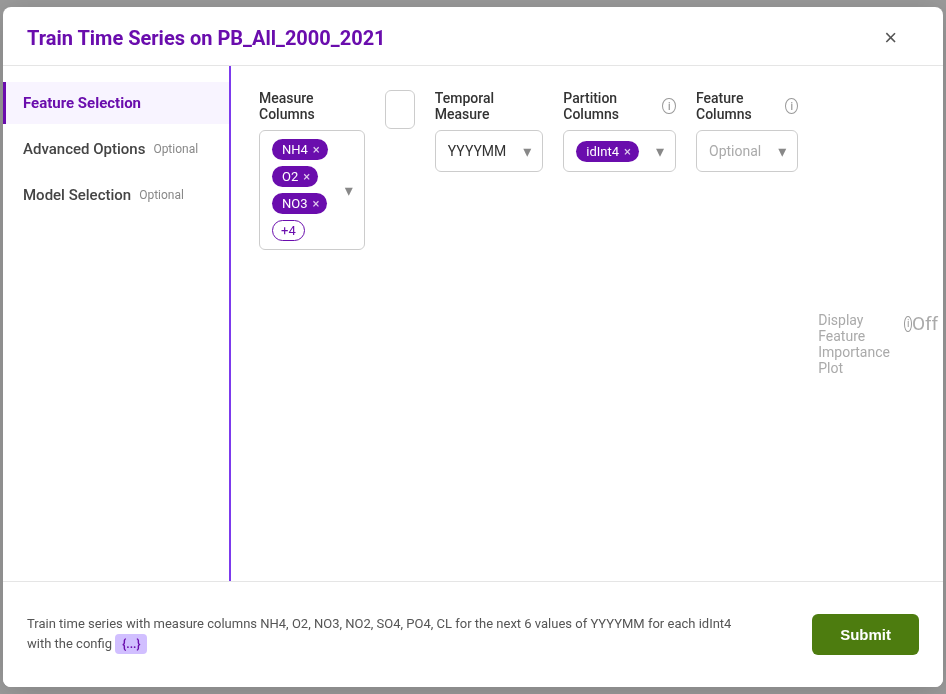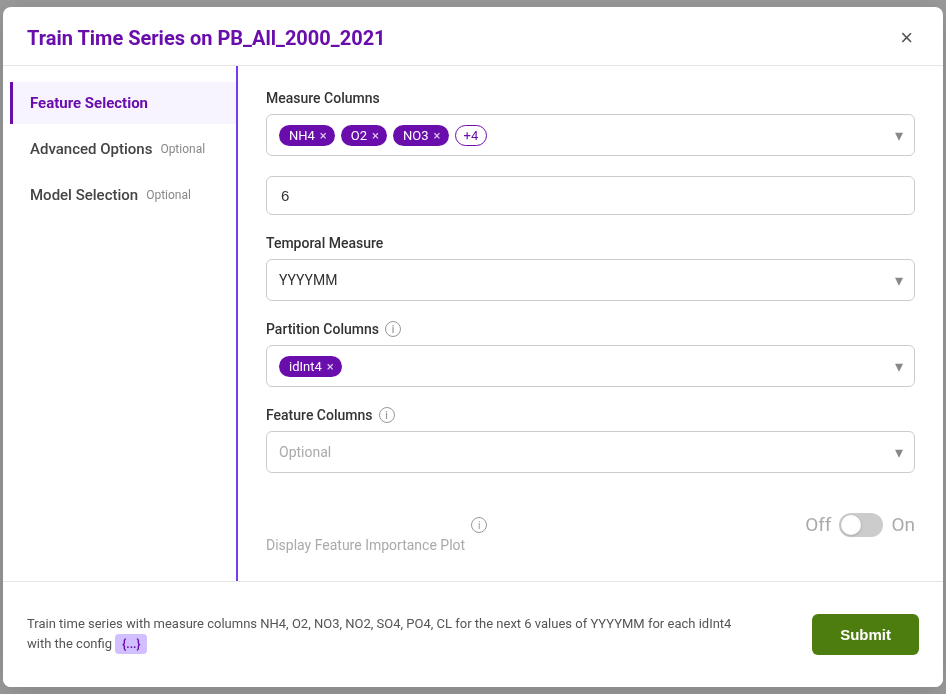--- a/index.html
+++ b/index.html
@@ -26,42 +26,41 @@
       border-radius: 8px;
       display: flex;
       flex-direction: column;
       box-shadow: 0 4px 32px rgba(0,0,0,0.18);
       overflow: hidden;
     }
     .modal-header {
       display: flex;
       align-items: center;
       justify-content: space-between;
-      padding: 18px 24px 14px 24px;
+      padding: 18px 40px 14px 24px;
       border-bottom: 1px solid #e5e5e5;
     }
     .modal-title {
       font-size: 20px;
       font-weight: 700;
       color: #6a0dad;
     }
     .close-btn {
       background: none;
       border: none;
       font-size: 22px;
       color: #555;
       cursor: pointer;
       line-height: 1;
       padding: 2px 6px;
     }
     .modal-body {
       display: flex;
       flex: 1;
       overflow: hidden;
-      padding-left: 7px;
     }
     .sidebar {
       width: 228px;
       border-right: 2px solid #7c3aed;
       padding: 16px 0;
       display: flex;
       flex-direction: column;
       gap: 4px;
       background: #fff;
     }
@@ -85,21 +84,21 @@
     .sidebar-item .optional-badge {
       font-size: 12px;
       color: #888;
       font-weight: 400;
     }
     .content {
       flex: 1;
       padding: 24px 28px;
       overflow-y: auto;
       display: flex;
-      flex-direction: column;
+      flex-direction: row;
       gap: 20px;
     }
     .field-group {
       display: flex;
       flex-direction: column;
       gap: 8px;
     }
     .field-label {
       font-size: 14px;
       color: #333;

